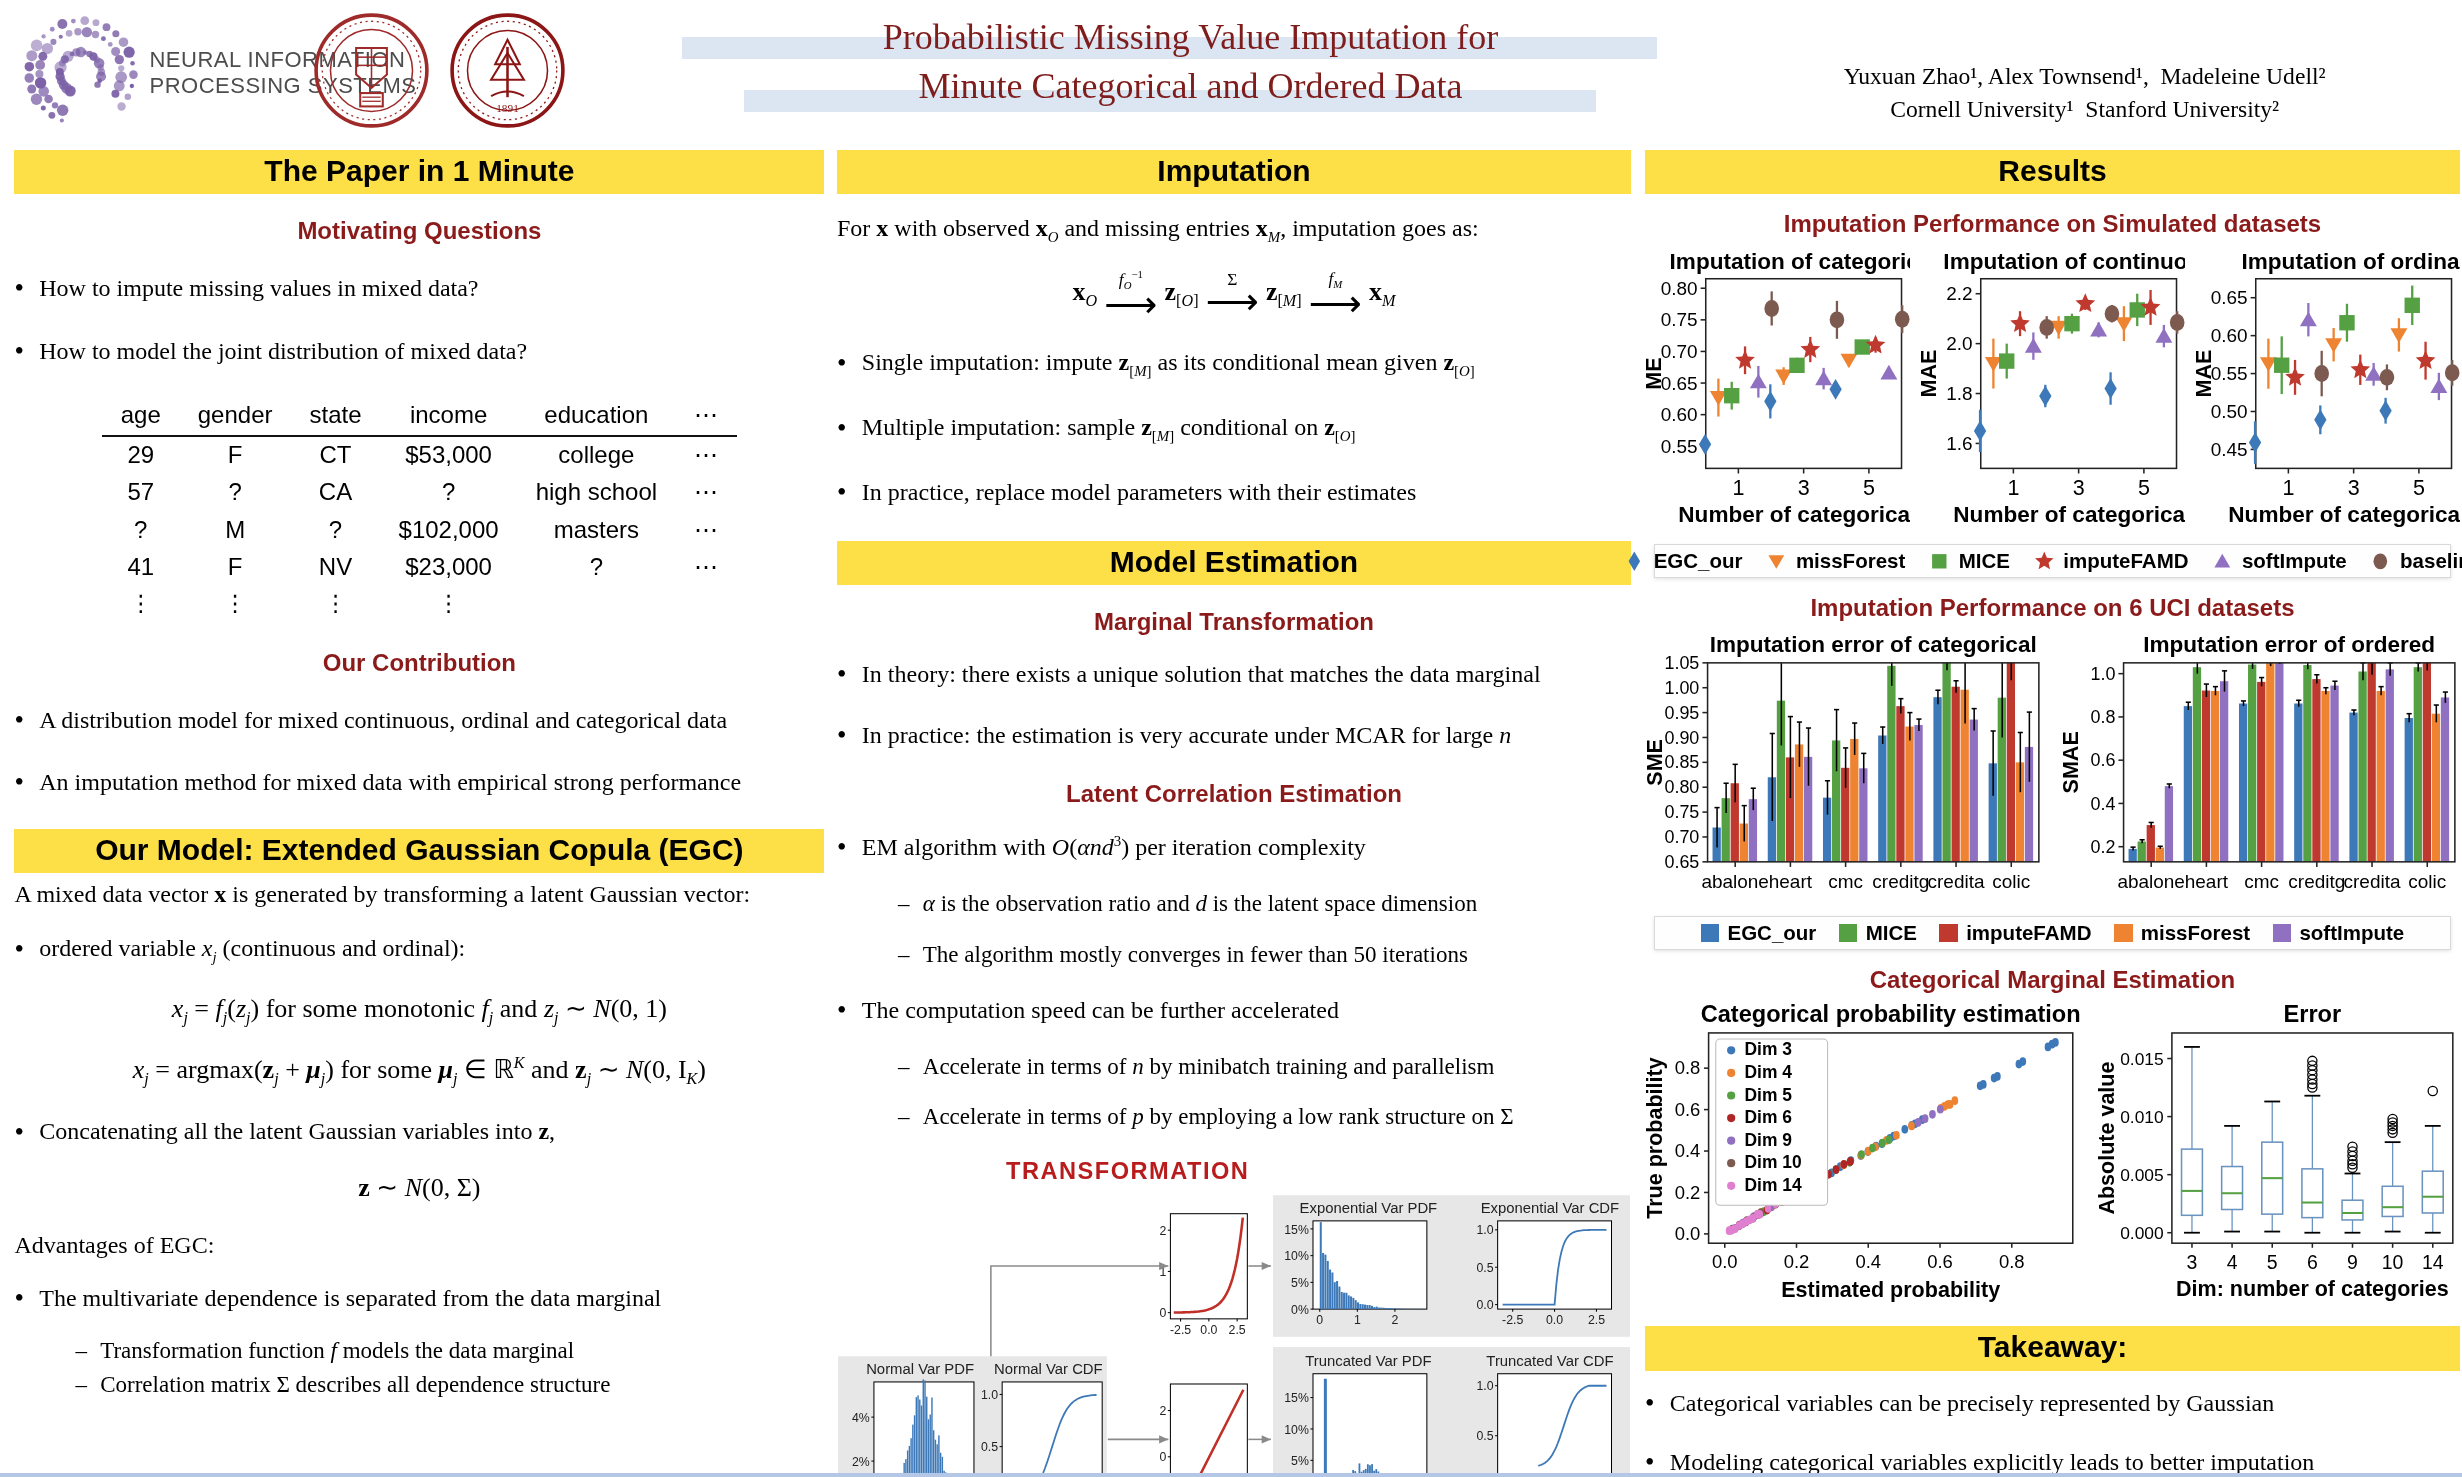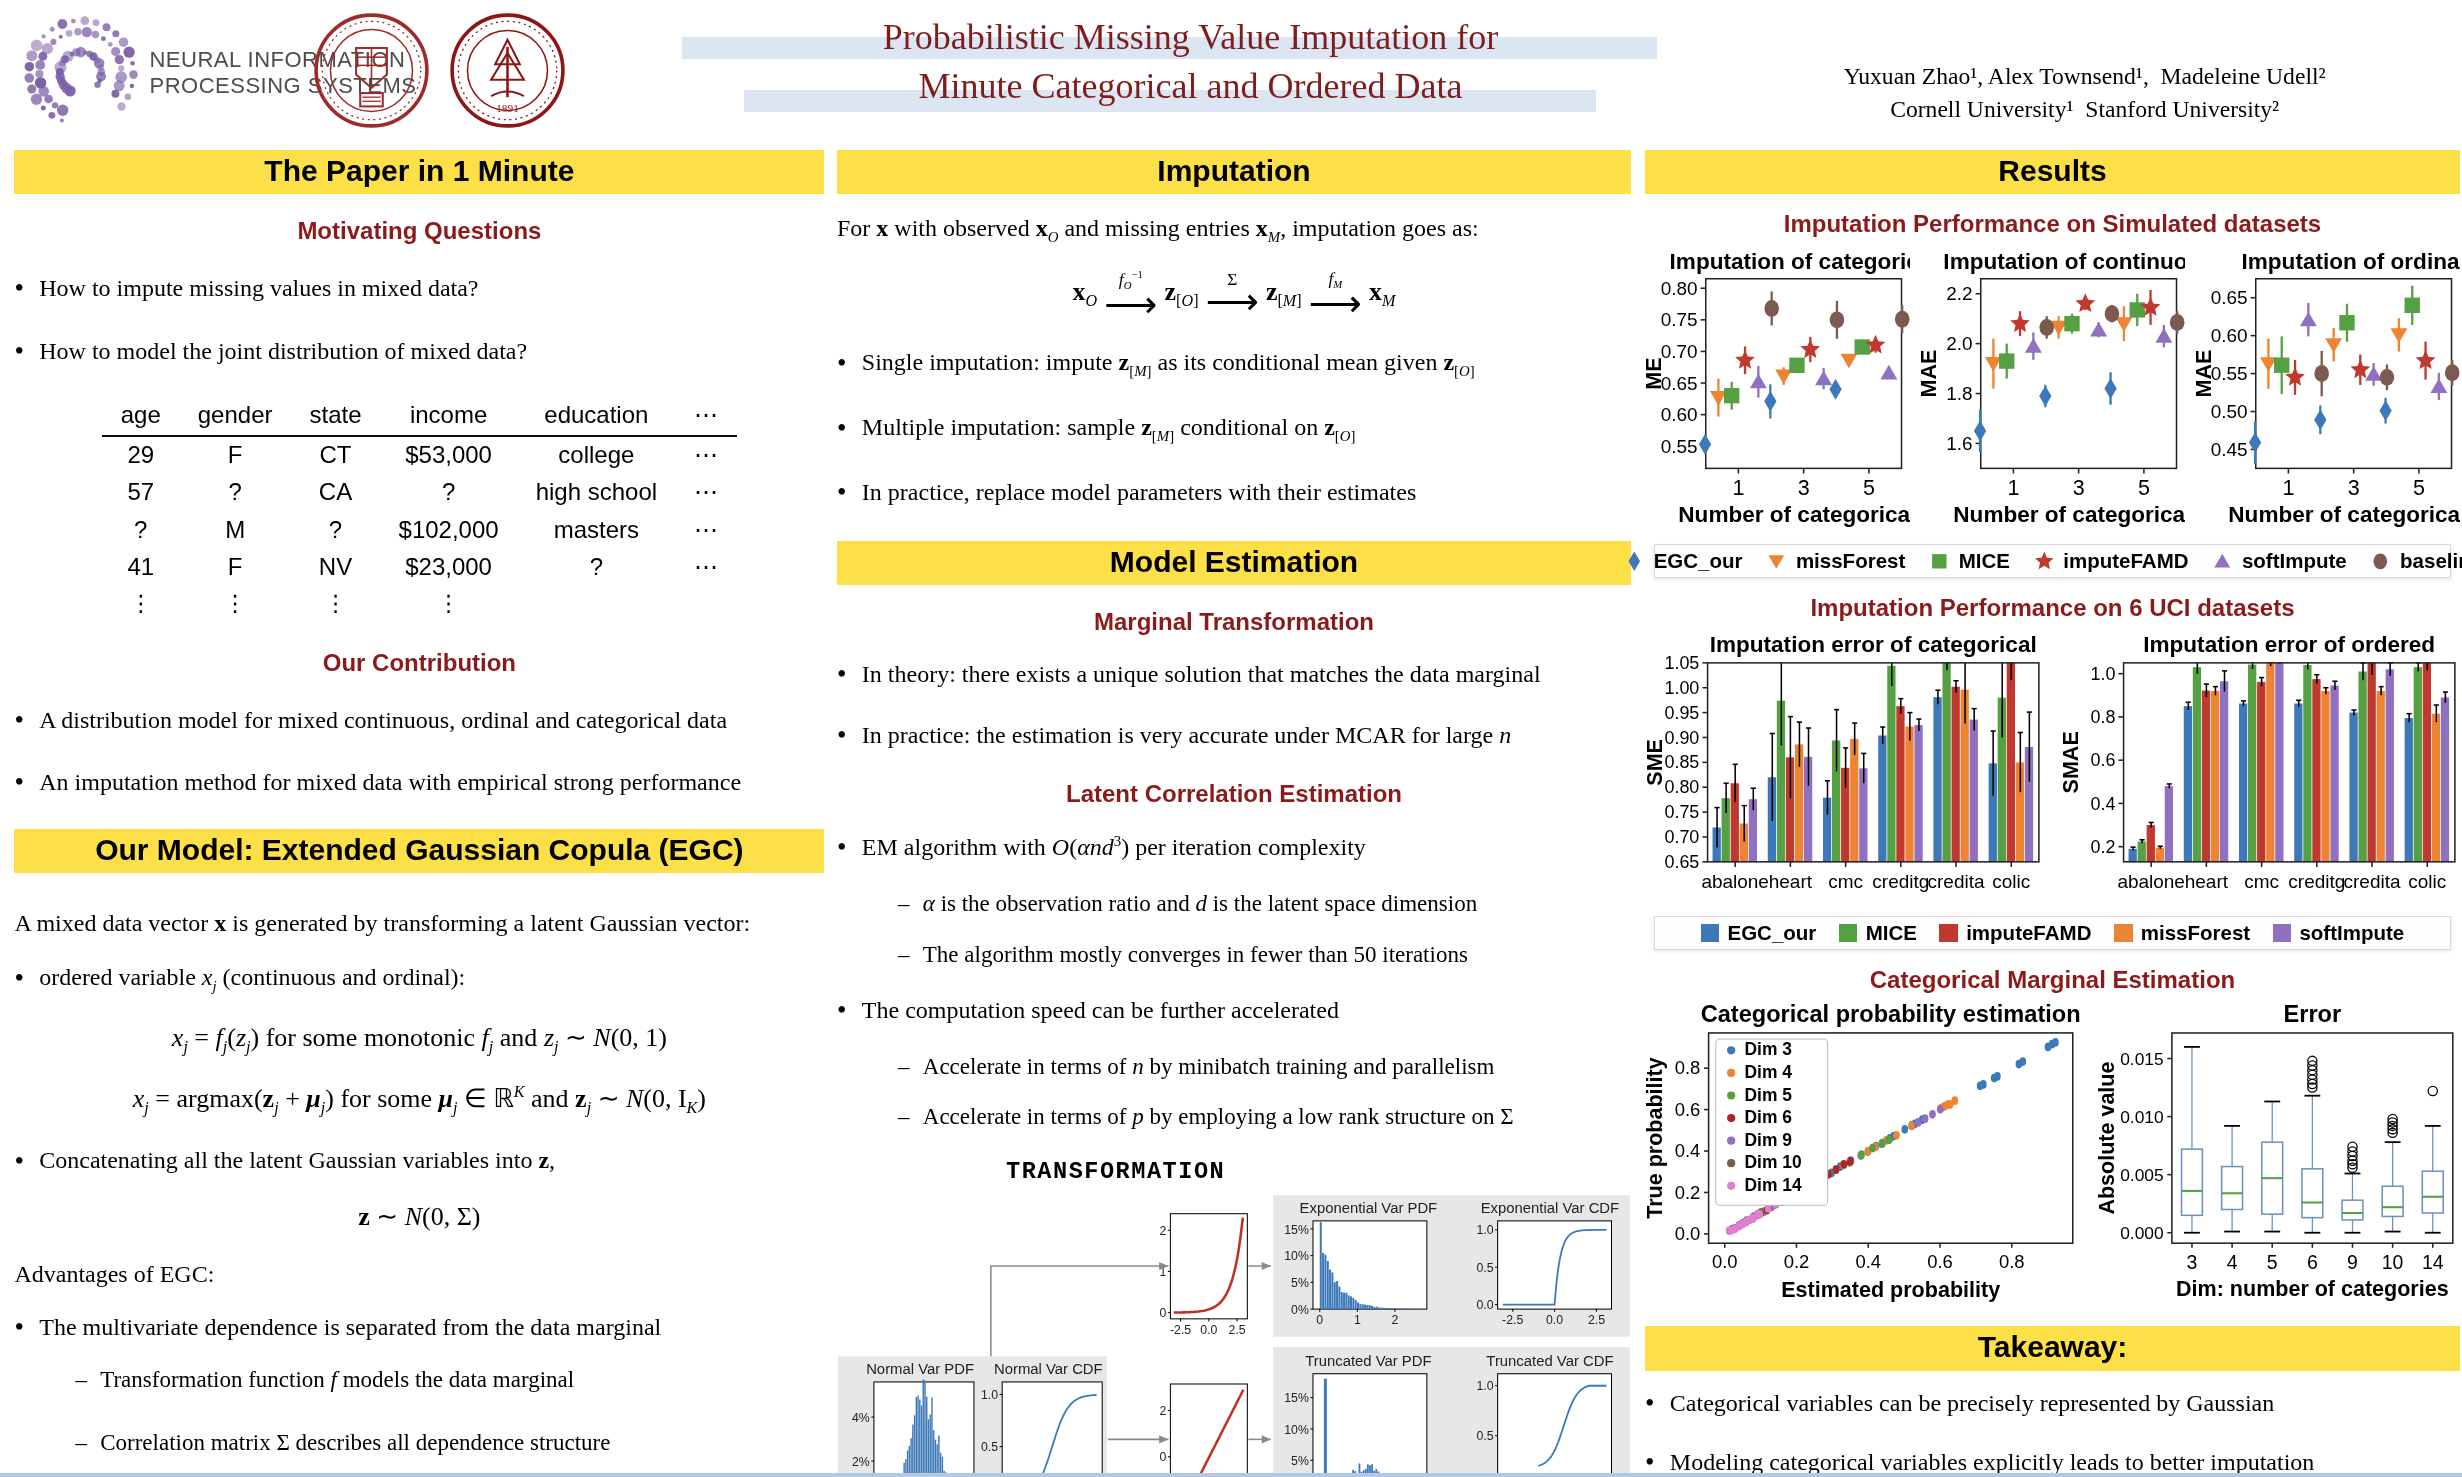--- a/index.html
+++ b/index.html
@@ -29,24 +29,24 @@
   .legitem{display:flex;align-items:center;gap:8.2px;}
   .swatch{width:18.5px;height:18.5px;display:inline-block;}
   #header{position:absolute;left:0;top:0;width:2462px;height:149px;}
   .tstripe{position:absolute;background:#dce6f3;z-index:0;}
   #title-block{position:absolute;left:662px;top:13.3px;width:1057px;text-align:center;z-index:1;}
   #title-block h1{color:#7f1d1d;font-size:36px;line-height:1.35;font-weight:normal;}
   #authors{position:absolute;right:13.3px;top:60px;width:728px;text-align:center;font-size:23.6px;line-height:1.4;}
   #neurips-logo{position:absolute;left:15.4px;top:7.2px;display:flex;align-items:center;gap:3.1px;}
   .nips-text{font-family:"Liberation Sans",sans-serif;font-size:22px;color:#4d4d4d;letter-spacing:0.5px;line-height:1.15;}
   .seal{position:absolute;top:11.3px;}
-  #gray-label{color:#000000;font-family:Liberation Mono, monospace;font-weight:bold;font-size:23.6px;letter-spacing:1.5px;margin:27px 0 0 169px;}
+  #gray-label{color:#b91c1c;font-family:Liberation Sans, sans-serif;font-weight:bold;font-size:23.6px;letter-spacing:1.5px;margin:27px 0 0 169px;}
   #bottom-strip{position:absolute;left:0;bottom:0;width:2462px;height:3.6px;background:#b4c7e7;}
   .mt64{margin-top:33px;} .mt60{margin-top:31px;} .mt56{margin-top:29px;} .mt52{margin-top:27px;}
-  .mt48{margin-top:24.6px;} .mt44{margin-top:22.6px;} .mt40{margin-top:35px;} .mt36{margin-top:18.5px;}
+  .mt48{margin-top:24.6px;} .mt44{margin-top:22.6px;} .mt40{margin-top:6px;} .mt36{margin-top:18.5px;}
   .mt30{margin-top:15.4px;} .mt20{margin-top:10.3px;} .mt16{margin-top:8.2px;} .mt14{margin-top:7.2px;}
   .astk{display:inline-flex;flex-direction:column;align-items:center;vertical-align:middle;margin:0 7.2px;}
   .albl{font-size:17.4px;line-height:1;}
   .aarr{font-size:37px;line-height:0.75;font-family:"DejaVu Sans",sans-serif;}
 </style>
 </head>
 <body>
 
 <div id="header">
   <div id="neurips-logo">

